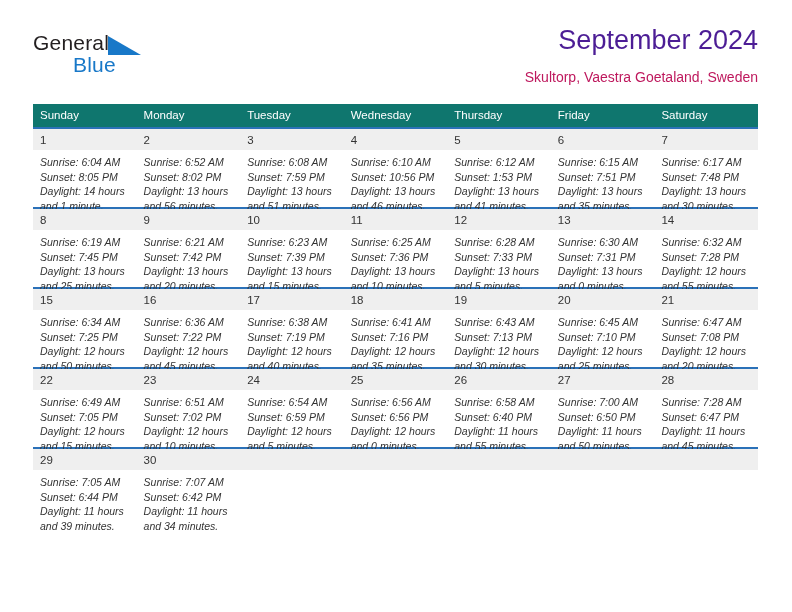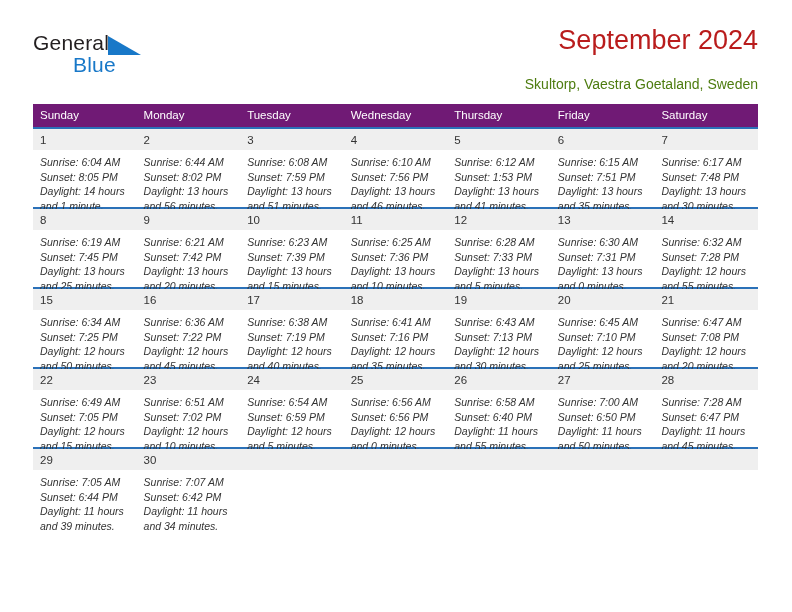--- a/index.html
+++ b/index.html
@@ -63,43 +63,43 @@
 
   .title-block {
     position: absolute;
     right: 0;
     top: 0;
     text-align: right;
   }
   .cal-title {
     font-size: 27px;
     line-height: 32px;
-    color: #b91c1c;
+    color: #4c1d95;
     font-weight: normal;
     white-space: nowrap;
   }
   .cal-sub {
     font-size: 14px;
     line-height: 20px;
-    color: #4d7c0f;
-    margin-top: 18px;
+    color: #be185d;
+    margin-top: 11px;
     white-space: nowrap;
   }
 
   
   .cal {
     position: absolute;
     left: 33px;
     top: 104px;
     width: 725px;
     border-collapse: collapse;
     table-layout: fixed;
   }
   .cal th {
-    background: #701a75;
+    background: #0f766e;
     color: #ffffff;
     font-weight: normal;
     font-size: 11.5px;
     line-height: 14px;
     text-align: left;
     padding: 4px 0 5px 7px;
     height: 12px;
     border: 0;
   }
   .week-row > td {
@@ -186,21 +186,21 @@
                 <div>Sunset: 8:05 PM</div>
                 <div>Daylight: 14 hours</div>
                 <div>and 1 minute.</div>
               </div>
             </div>
           </td>
         <td>
             <div class="cell-inner">
               <div class="daynum">2</div>
               <div class="cell-body">
-                <div>Sunrise: 6:44 AM</div>
+                <div>Sunrise: 6:52 AM</div>
                 <div>Sunset: 8:02 PM</div>
                 <div>Daylight: 13 hours</div>
                 <div>and 56 minutes.</div>
               </div>
             </div>
           </td>
         <td>
             <div class="cell-inner">
               <div class="daynum">3</div>
               <div class="cell-body">
@@ -209,21 +209,21 @@
                 <div>Daylight: 13 hours</div>
                 <div>and 51 minutes.</div>
               </div>
             </div>
           </td>
         <td>
             <div class="cell-inner">
               <div class="daynum">4</div>
               <div class="cell-body">
                 <div>Sunrise: 6:10 AM</div>
-                <div>Sunset: 7:56 PM</div>
+                <div>Sunset: 10:56 PM</div>
                 <div>Daylight: 13 hours</div>
                 <div>and 46 minutes.</div>
               </div>
             </div>
           </td>
         <td>
             <div class="cell-inner">
               <div class="daynum">5</div>
               <div class="cell-body">
                 <div>Sunrise: 6:12 AM</div>

